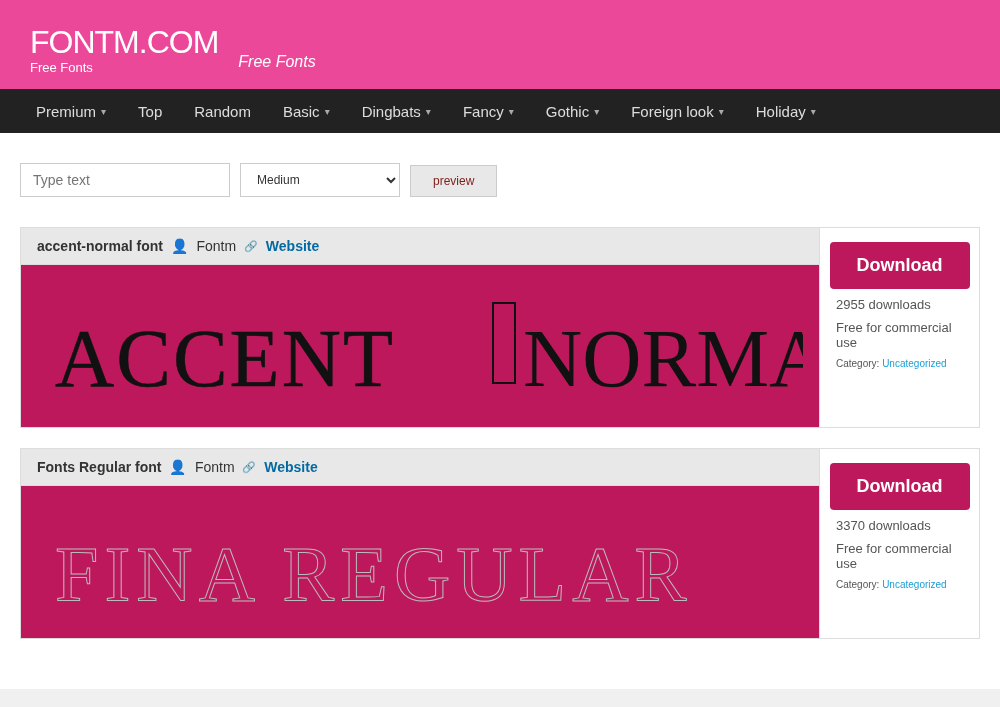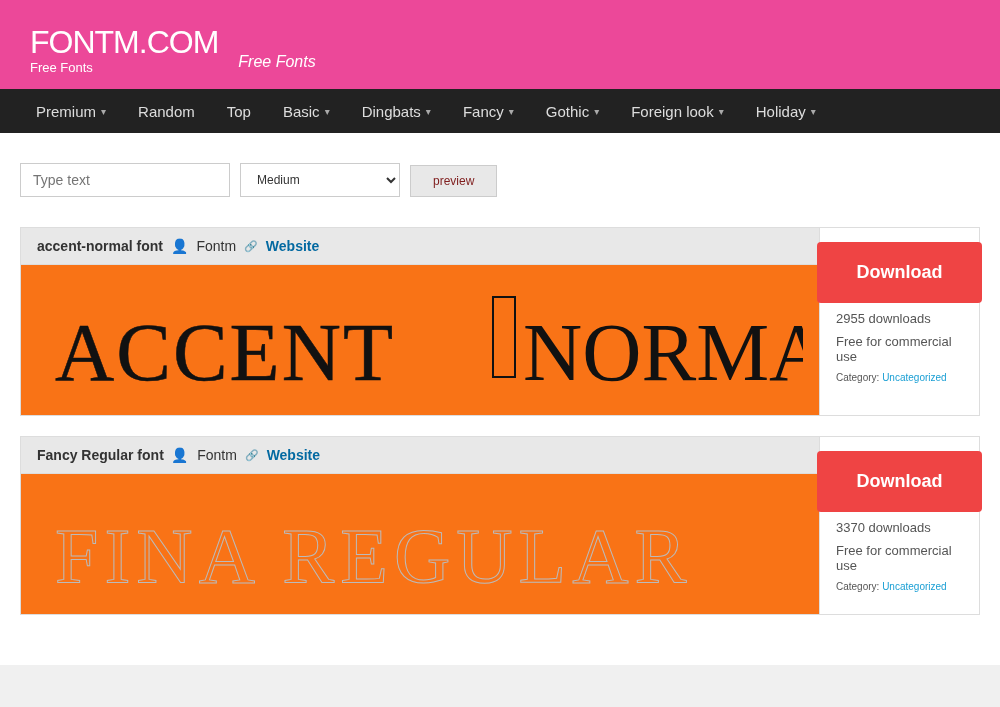--- a/index.html
+++ b/index.html
@@ -134,45 +134,45 @@
     }
     .font-card-header .font-name {
       font-weight: bold;
     }
     .font-link {
       color: #0369a1;
       text-decoration: none;
       font-weight: bold;
     }
     .font-preview-area {
-      padding: 20px 16px;
+      padding: 26px 16px;
       min-height: 120px;
       display: flex;
       align-items: center;
-      background: #f97316;
+      background: #be185d;
       overflow: hidden;
       text-align: center;
     }
 
     .font-card-right {
       width: 160px;
       padding: 14px 16px;
       display: flex;
       flex-direction: column;
       align-items: center;
       gap: 8px;
       background: white;
       border-left: 1px solid #ddd;
     }
     .download-btn {
-      background: #ef4444;
+      background: #be185d;
       color: white;
       border: none;
-      padding: 20px 0;
-      width: 165px;
+      padding: 13px 0;
+      width: 140px;
       font-size: 18px;
       font-weight: bold;
       cursor: pointer;
       border-radius: 4px;
     }
     .downloads-count {
       font-size: 13px;
       color: #555;
       align-self: flex-start;
     }
@@ -213,24 +213,24 @@
   </div>
   <div class="header-tagline-right">Free Fonts</div>
 </div>
 
 <nav class="nav">
   <div class="nav-item">
     <span>Premium</span>
     <span class="nav-arrow">▾</span>
   </div>
   <div class="nav-item">
+    <span>Top</span>
+  </div>
+  <div class="nav-item">
     <span>Random</span>
-  </div>
-  <div class="nav-item">
-    <span>Top</span>
   </div>
   <div class="nav-item">
     <span>Basic</span>
     <span class="nav-arrow">▾</span>
   </div>
   <div class="nav-item">
     <span>Dingbats</span>
     <span class="nav-arrow">▾</span>
   </div>
   <div class="nav-item">
@@ -301,21 +301,21 @@
           <a class="category-link" href="#">Uncategorized</a>
         </span>
       </div>
     </div>
   </div>
 
   <div class="font-card">
     <div class="font-card-row">
       <div class="font-card-left">
         <div class="font-card-header">
-          <span class="font-name">Fancy Regular font</span>
+          <span class="font-name">Fonts Regular font</span>
           <span style="font-size:14px;">👤</span>
           <span>Fontm</span>
           <span style="font-size:11px;">🔗</span>
           <a class="font-link" href="#">Website</a>
         </div>
         <div class="font-preview-area">
           <svg class="fina-preview-svg" viewBox="0 0 750 100" xmlns="http://www.w3.org/2000/svg">
             <text x="10" y="88" style="font-family:'Times New Roman',serif;font-size:78px;font-weight:100;fill:none;stroke:#bbb;stroke-width:1;letter-spacing:6px;">FINA REGULAR</text>
           </svg>
         </div>

